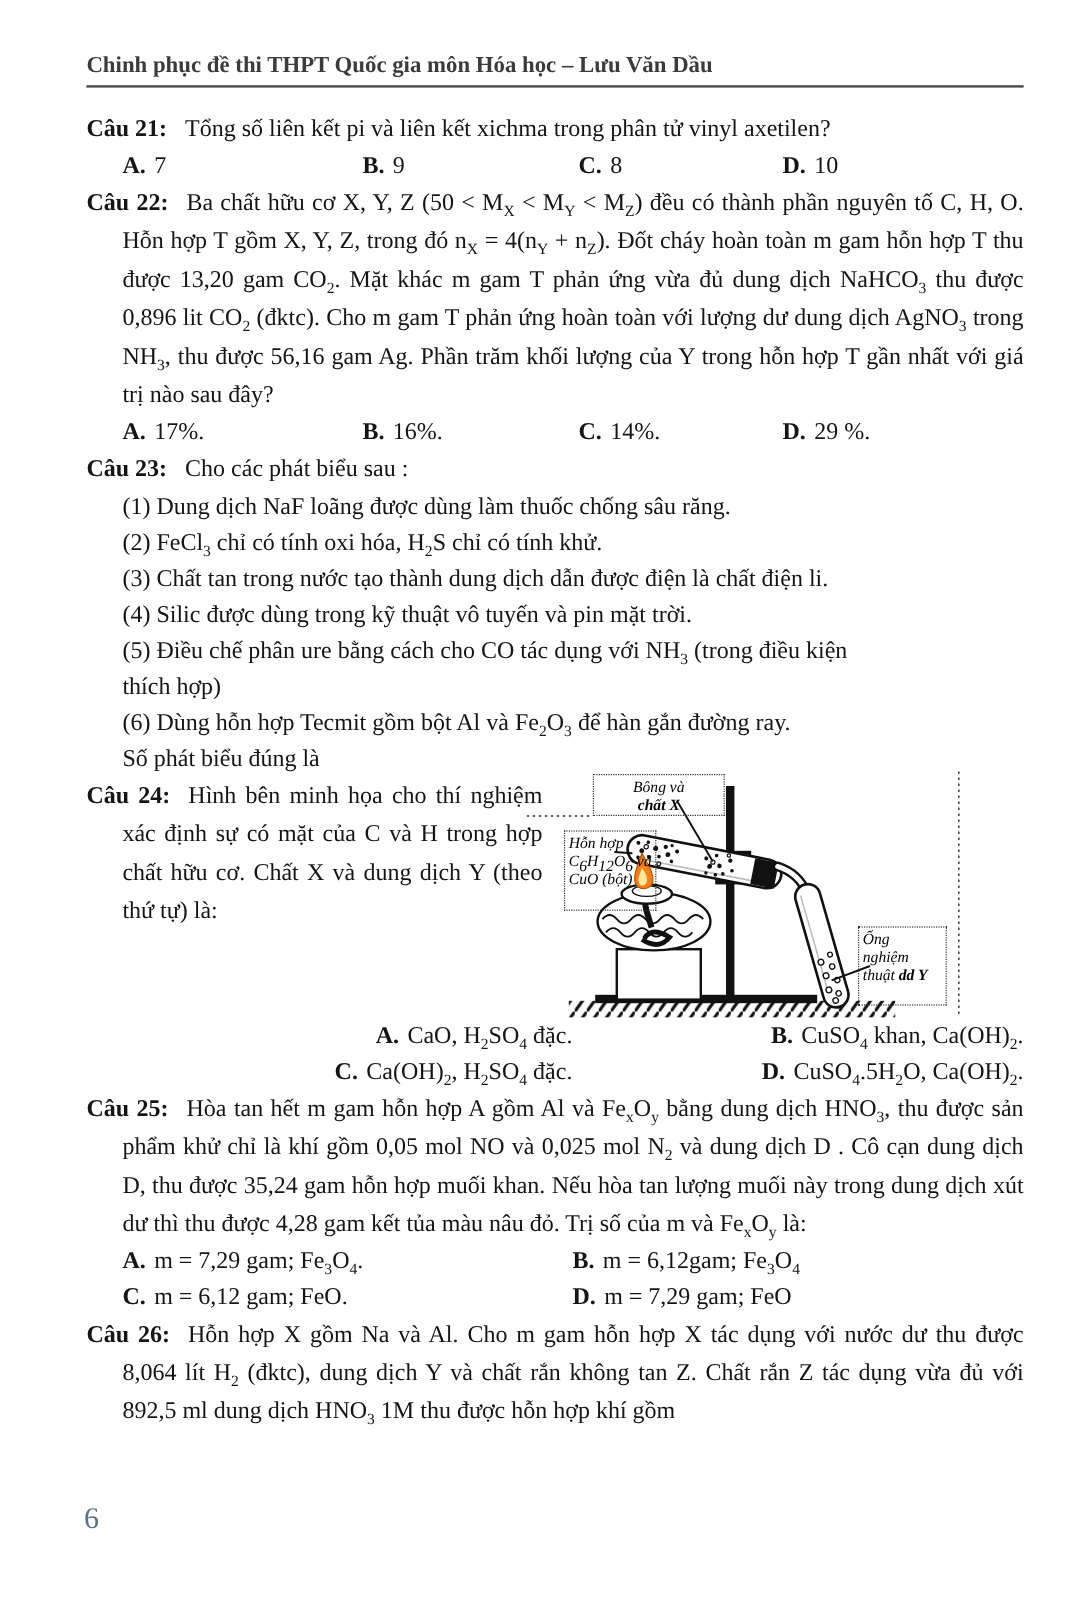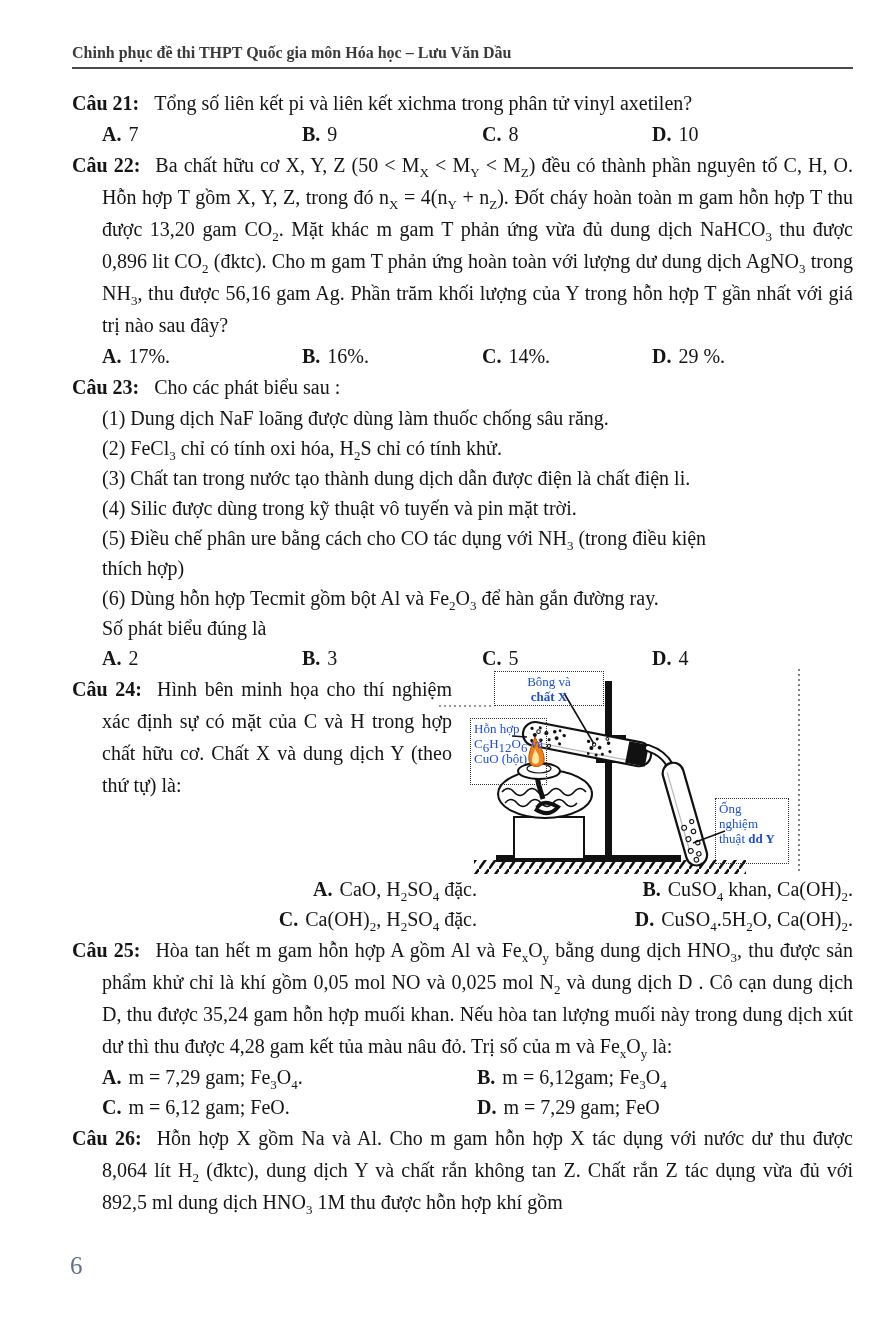--- a/index.html
+++ b/index.html
@@ -1,20 +1,20 @@
 <!DOCTYPE html>
 <html><head>
 <meta charset="utf-8">
 <style>
   * { margin:0; padding:0; box-sizing:border-box; }
   body { background:#fff; font-family:"Liberation Serif","DejaVu Serif",serif; color:#151515; }
   .page { position:relative; width:890px; height:1343px; background:#ffffff; overflow:hidden; }
 
   .header { margin:44px 37px 18px 72px; border-bottom:2px solid #4a4a4a; padding-bottom:5px; }
-  .header-title { font-weight:bold; font-size:16px; color:#3b3b3b; }
+  .header-title { font-weight:bold; font-size:19px; color:#3b3b3b; }
 
   .content { margin:0 37px 0 72px; }
 
   .qtext { font-size:20px; line-height:32px; text-align:justify; padding-left:30px; text-indent:-30px; }
   .qlabel { font-weight:bold; margin-right:15px; }
   sub { font-size:13px; line-height:0; }
 
   .opts { display:grid; padding-left:30px; font-size:20px; line-height:30px; }
   .opts4 { grid-template-columns:200px 180px 170px auto; }
   .opts2 { grid-template-columns:375px auto; }
@@ -22,22 +22,22 @@
   .ok { font-weight:bold; margin-right:7px; }
 
   .statement { font-size:20px; line-height:30px; padding-left:30px; text-align:left; }
 
   .q24-wrap { position:relative; }
   .q24text { width:380px; }
   .q24-opts { margin-top:73px;text-align:right; }
 
   .figure { position:absolute; top:-14px; right:50px; width:364px; height:215px; }
   .figure svg { position:absolute; left:0; top:0; }
-  .fig-label { position:absolute; border:1.5px dotted #333; font-size:13px;
-               line-height:15px; color:#1d4ed8; padding:2px 3px; background:rgba(255,255,255,0.0); }
+  .fig-label { position:absolute; border:1.5px dotted #333; font-style:italic; font-size:13px;
+               line-height:15px; color:#000000; padding:2px 3px; background:rgba(255,255,255,0.0); }
   .fig-label .bold { font-weight:bold; }
   .lbl-top { left:55px; top:12px; width:110px; height:35px; text-align:center; }
   .lbl-left { left:0px; top:59px; width:77px; height:67px;margin-left:31px; }
   .lbl-right { left:276px; top:139px; width:74px; height:66px; }
 
   .page-number { position:absolute; left:70px; top:1252px; font-size:25px; color:#5c6f8e; }
 </style>
 </head>
 <body>
 
@@ -71,26 +71,20 @@
 
     <div>
       <p class="qtext"><b class="qlabel">Câu 23:</b><span>Cho các phát biểu sau :</span></p>
       <p class="statement">(1) Dung dịch NaF loãng được dùng làm thuốc chống sâu răng.</p>
       <p class="statement">(2) FeCl<sub>3</sub> chỉ có tính oxi hóa, H<sub>2</sub>S chỉ có tính khử.</p>
       <p class="statement">(3) Chất tan trong nước tạo thành dung dịch dẫn được điện là chất điện li.</p>
       <p class="statement">(4) Silic được dùng trong kỹ thuật vô tuyến và pin mặt trời.</p>
       <p class="statement">(5) Điều chế phân ure bằng cách cho CO tác dụng với NH<sub>3</sub> (trong điều kiện<br>thích hợp)</p>
       <p class="statement">(6) Dùng hỗn hợp Tecmit gồm bột Al và Fe<sub>2</sub>O<sub>3</sub> để hàn gắn đường ray.</p>
       <p class="statement">Số phát biểu đúng là</p>
-      <div class="opts opts4">
-        <span class="opt"><b class="ok">A.</b><span class="ov">2</span></span>
-        <span class="opt"><b class="ok">B.</b><span class="ov">3</span></span>
-        <span class="opt"><b class="ok">C.</b><span class="ov">5</span></span>
-        <span class="opt"><b class="ok">D.</b><span class="ov">4</span></span>
-      </div>
     </div>
 
     <div class="q24-wrap">
       <p class="qtext q24text"><b class="qlabel">Câu 24:</b><span>Hình bên minh họa cho thí nghiệm xác định sự có mặt của C và H trong hợp chất hữu cơ. Chất X và dung dịch Y (theo thứ tự) là:</span></p>
 
       <div class="figure">
         <svg width="364" height="215" viewBox="0 0 364 215">
           <defs>
             <pattern id="hatch" width="10" height="14" patternUnits="userSpaceOnUse">
               <line x1="0" y1="14" x2="10" y2="0" stroke="#111" stroke-width="2.6"></line>

